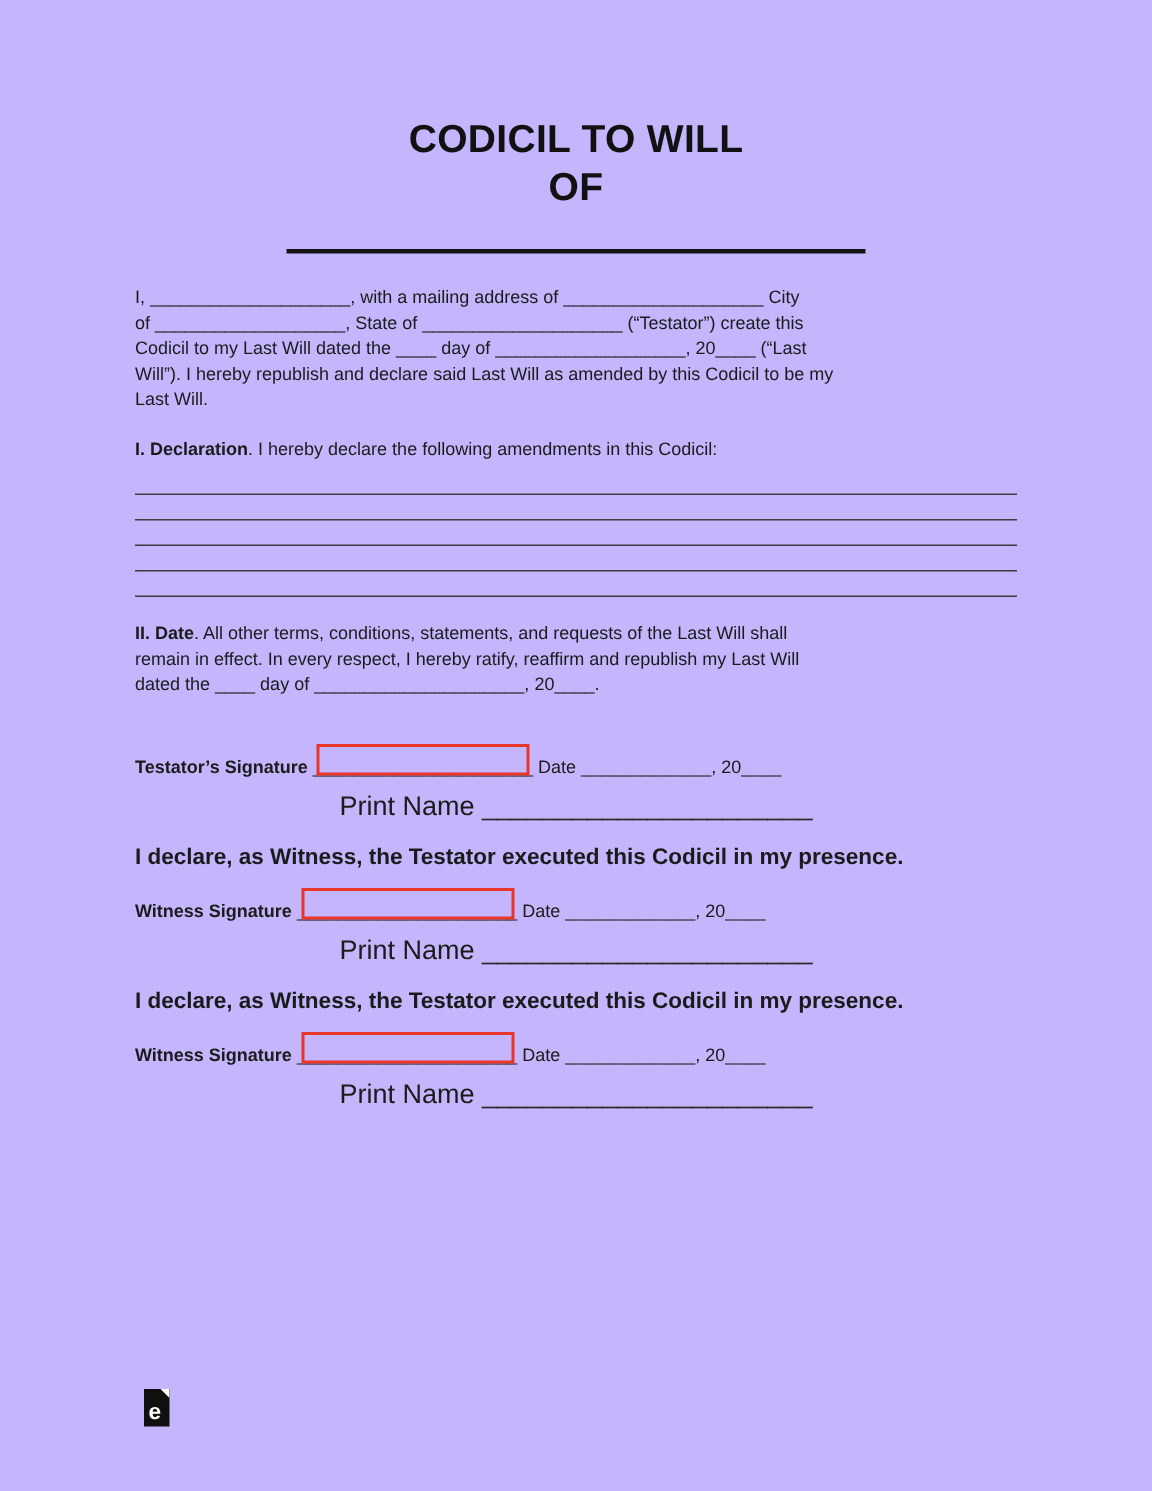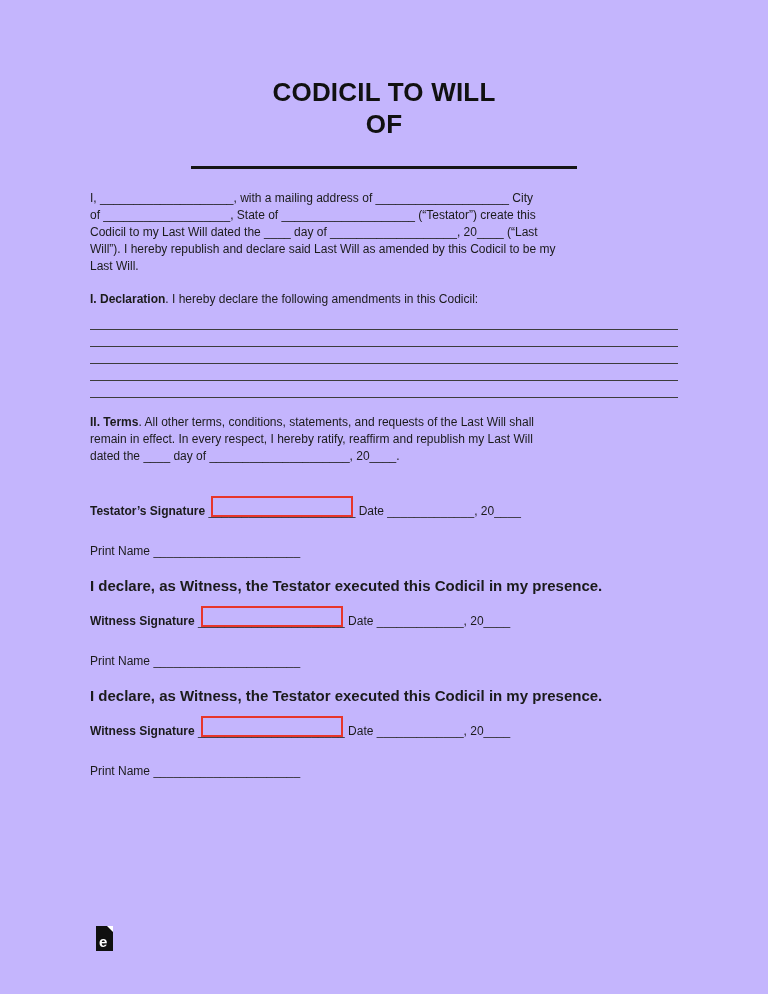--- a/index.html
+++ b/index.html
@@ -28,21 +28,21 @@
   .sig-row { margin-top:36px; font-size:12px; line-height:20px; white-space:nowrap; }
   .sig-row.later { margin-top:17px; }
   .sig-label { font-weight:bold; }
   .u { letter-spacing:0; color:#2a2a2a; }
   .sig-line { position:relative; display:inline-block; }
   .field-box {
     position:absolute; left:3px; top:-5px; height:21px; right:2px;
     border:2px solid var(--field-red, #e8362a); background:transparent;
     cursor:pointer;
   }
-  .print-row { margin-top:22px; font-size:12px; line-height:17px; white-space:nowrap; }
+  .print-row { margin-top:8px; font-size:18px; line-height:17px; white-space:nowrap;text-align:center; }
   .declare-row { margin-top:17px; font-size:15px; line-height:17px; white-space:nowrap;font-weight:bold; }
   .logo {
     position:absolute; left:96px; top:926px; width:17px; height:25px;
     background:#101010;
   }
   .logo::before {
     content:""; position:absolute; top:0; right:0; width:0; height:0;
     border-style:solid; border-width:0 6px 6px 0;
     border-color:#ffffff #ffffff #101010 #101010;
   }
@@ -71,21 +71,21 @@
 
     <div class="ruled">
         <div class="ruled-line"></div>
         <div class="ruled-line"></div>
         <div class="ruled-line"></div>
         <div class="ruled-line"></div>
         <div class="ruled-line"></div>
       </div>
 
     <p class="body-text terms">
-      <b>II. Terms</b><span>. All other terms, conditions, statements, and requests of the Last Will shall</span><br>
+      <b>II. Date</b><span>. All other terms, conditions, statements, and requests of the Last Will shall</span><br>
       <span>remain in effect. In every respect, I hereby ratify, reaffirm and republish my Last Will<br>dated the ____ day of _____________________, 20____.</span>
     </p>
 
 
     <div class="sig-row">
       <b class="sig-label">Testator’s Signature</b>
       <span class="sig-line">
         <span class="u">______________________</span>
         <span class="field-box"></span>
       </span>

